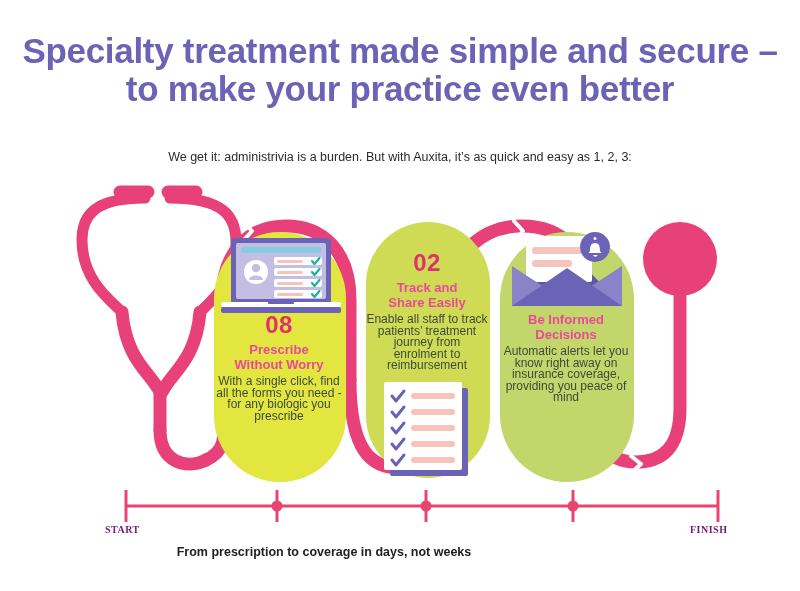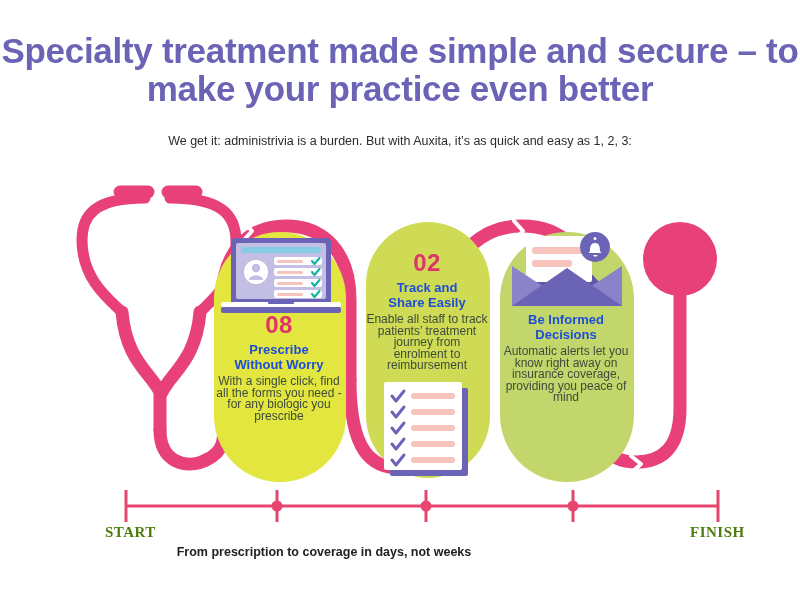--- a/index.html
+++ b/index.html
@@ -7,55 +7,55 @@
     width:800px;height:591px;overflow:hidden;
     background:#ffffff;
     font-family:"Liberation Sans", sans-serif;
     position:relative;
   }
   .stage{position:relative;width:800px;height:591px;}
 
   
   .header{position:absolute;left:0;top:0;width:800px;text-align:center;}
   .title{
-    margin:0;padding:0;
+    margin:0;padding:16px;
     font-size:35px;line-height:38px;font-weight:bold;
     color:#6b63b5;letter-spacing:-0.3px;
     padding-top:32px;
   }
   .subtitle{
     margin:12px;padding-top:14px;
     font-size:12.5px;color:#2b2b2b;font-weight:normal;
   }
 
   
   .art{position:absolute;left:0;top:0;width:800px;height:591px;}
 
   
   .card-text{position:absolute;text-align:center;}
   .num{
     font-size:24px;font-weight:bold;color:#e0316a;
     line-height:30px;letter-spacing:0.5px;
   }
   .cap{
-    font-size:13px;font-weight:bold;color:#1d4ed8;line-height:14.5px;
+    font-size:13px;font-weight:bold;color:#ec4899;line-height:14.5px;
     margin-top:3px;
   }
   .desc{
     font-size:12px;color:#3c4a3c;line-height:11.6px;margin-top:4px;
   }
 
   #card1-text{left:214px;top:310px;width:130px;}
   #card2-text{left:366px;top:248px;width:122px;}
   #card3-text{left:500px;top:310px;width:132px;}
 
   
   .tl-label{
     position:absolute;font-family:"Liberation Serif", serif;
-    font-weight:bold;font-size:15px;color:#4d7c0f;letter-spacing:0.5px;
+    font-weight:bold;font-size:10px;color:#701a75;letter-spacing:0.5px;
   }
   #tl-start{left:105px;top:524px;}
   #tl-finish{left:690px;top:524px;}
   .tl-caption{
     position:absolute;left:0;top:545px;width:648px;text-align:center;
     font-size:12.5px;font-weight:bold;color:#222;
   }
 </style>
 </head>
 <body>

